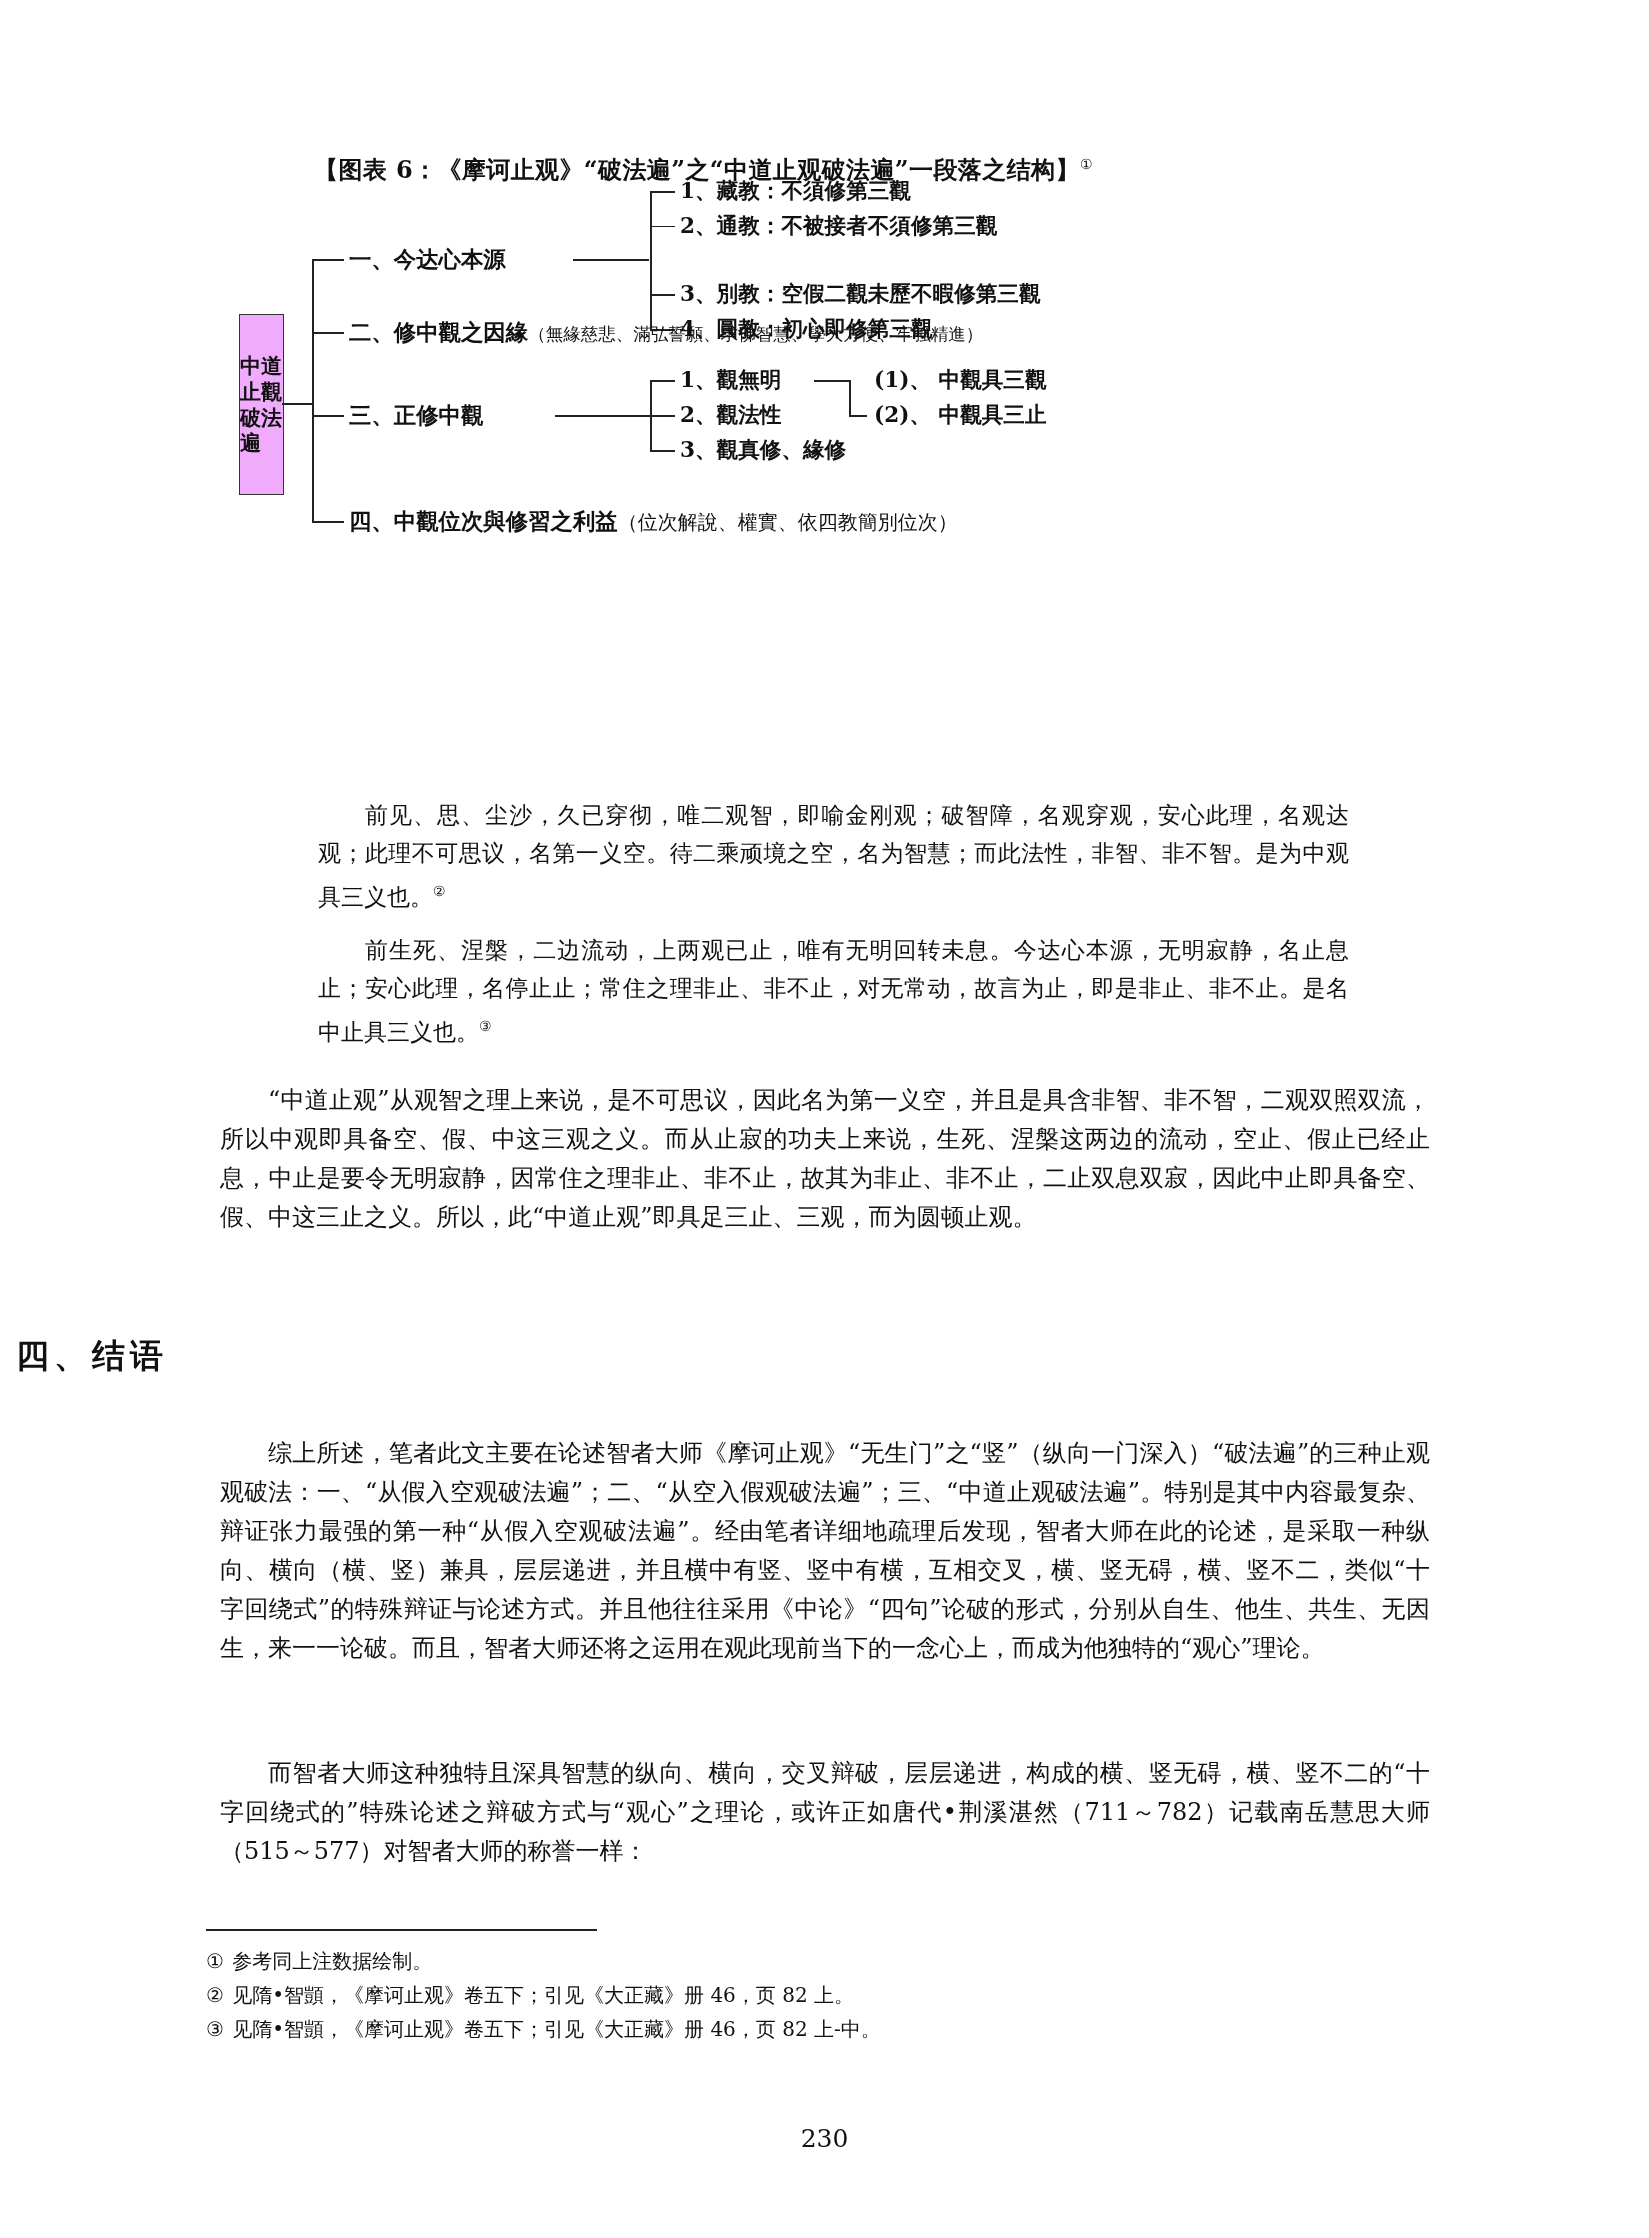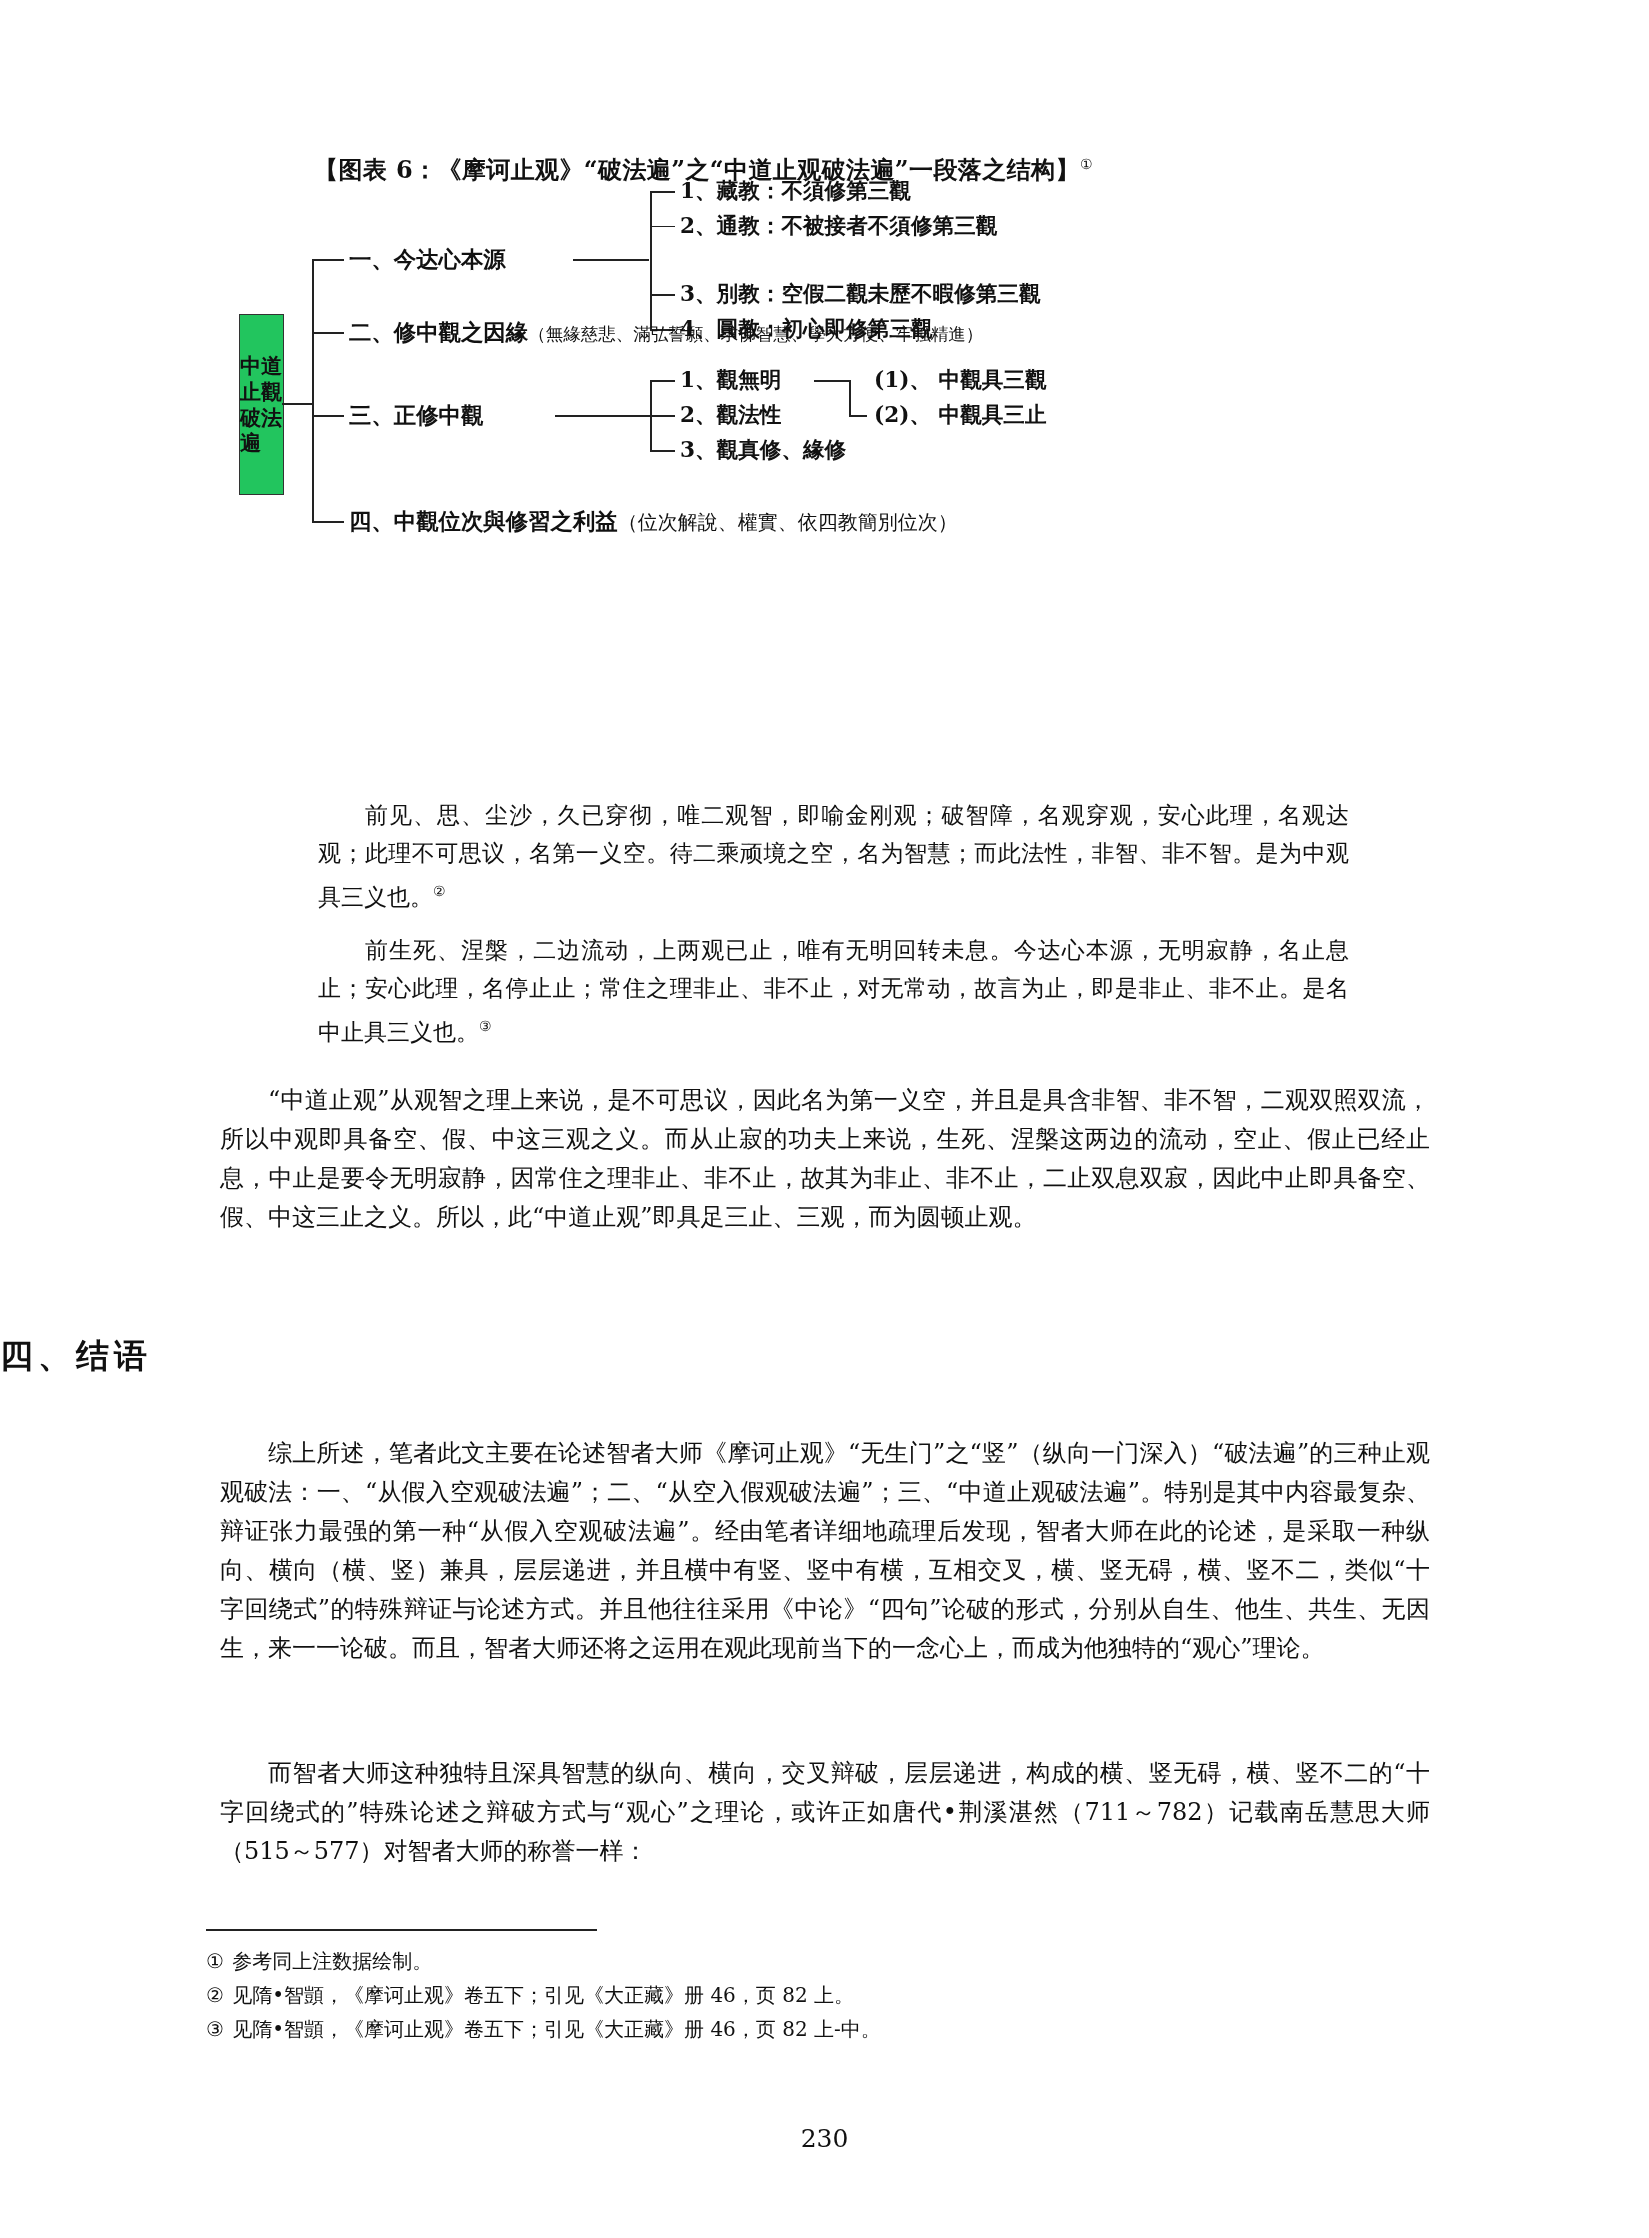--- a/index.html
+++ b/index.html
@@ -14,21 +14,21 @@
     color: #111111;
     position: relative;
     overflow: hidden;
   }
   .page {
     position: absolute;
     left: 0; top: 0;
     width: 1649px;
     height: 2239px;
     box-sizing: border-box;
-    padding: 0;
+    padding: 16px;
   }
   
   .fig-caption {
     position: absolute;
     left: 314px;
     top: 154px;
     font-size: 24px;
     font-weight: bold;
     letter-spacing: 0.4px;
     white-space: nowrap;
@@ -48,21 +48,21 @@
     width: 1205px;
     height: 349px;
   }
   .root-box {
     position: absolute;
     left: 15px;
     top: 90px;
     width: 43px;
     height: 179px;
     border: 1.7px solid #333;
-    background: #22c55e;
+    background: #f0abfc;
     display: flex;
     flex-direction: column;
     align-items: center;
     justify-content: center;
     font-size: 21px;
     line-height: 1.22;
     letter-spacing: 0;
     font-weight: 600;
     font-family: "DejaVu Serif", "Liberation Serif", serif;
   }

